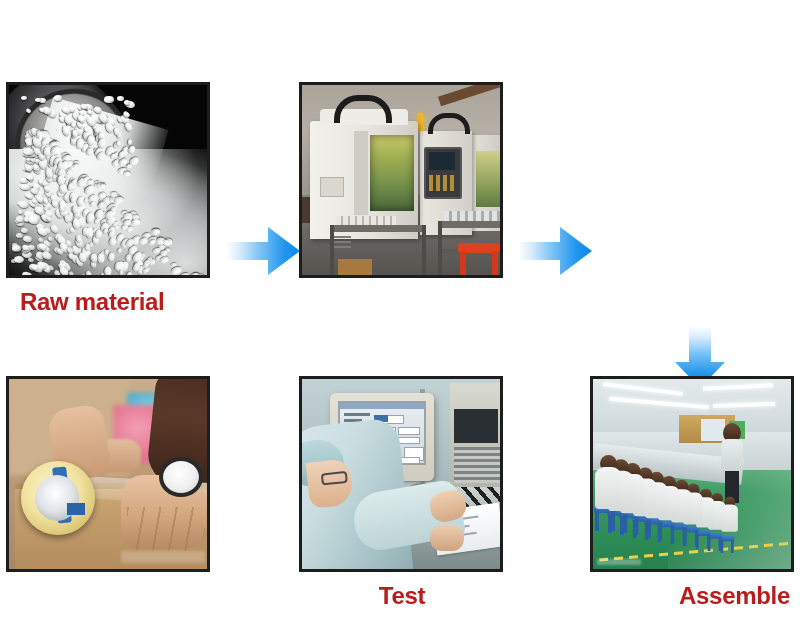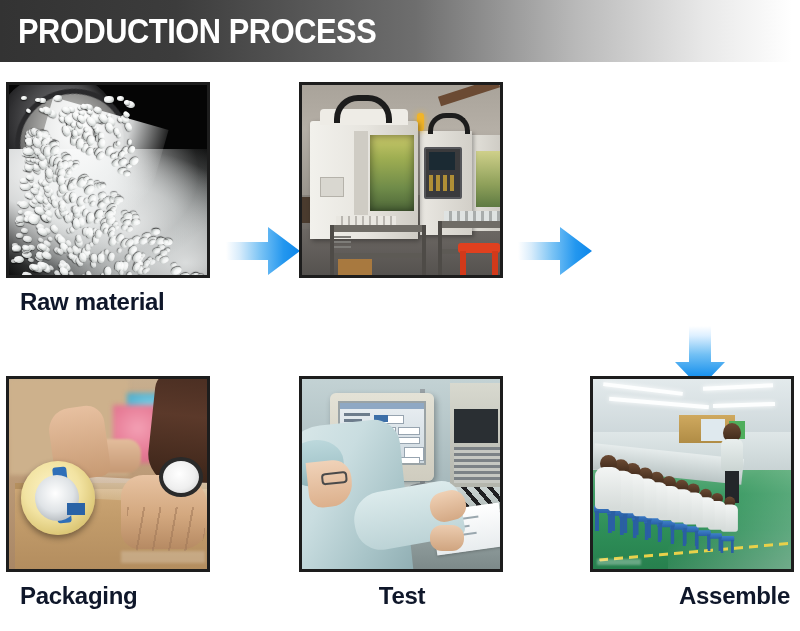--- a/index.html
+++ b/index.html
@@ -34,21 +34,21 @@
 
   .photo{
     position:absolute;left:0;top:6px;width:204px;height:196px;
     border:3px solid #1d1d1d;box-sizing:border-box;overflow:hidden;
     background:#cfcfcf;
   }
   .row-bottom .photo{top:8px;height:196px;}
 
   .caption{
     position:absolute;left:0;top:212px;width:100%;
-    font-size:24px;font-weight:700;color:#0f172a;
+    font-size:24px;font-weight:700;color:#b91c1c;
     letter-spacing:-0.3px;white-space:nowrap;
   }
   .row-bottom .caption{top:214px;}
   .cap-left{text-align:left;padding-left:14px;box-sizing:border-box;}
   .cap-center{text-align:center;}
   .cap-right{text-align:right;padding-right:6px;box-sizing:border-box;}
 
   
   .arrow{position:absolute;}
   .arrow-h{width:74px;height:54px;}
@@ -338,23 +338,20 @@
     background:linear-gradient(to bottom,#cfa95f,#b08c45);filter:blur(.6px);}
   .asm-panel{position:absolute;left:108px;top:40px;width:24px;height:22px;background:#dfe9ee;}
   .asm-green{position:absolute;left:136px;top:42px;width:16px;height:18px;background:#4fae5c;}
   .asm-wm{position:absolute;left:4px;bottom:4px;width:44px;height:6px;background:rgba(255,255,255,.3);filter:blur(1px);}
 </style>
 </head>
 <body>
 
 <div class="page">
 
-  <div class="header">
-    <div class="header-title">PRODUCTION PROCESS</div>
-  </div>
 
   <div class="row row-top">
 
     <div class="cell col0">
       <div class="photo p-raw">
         <div class="raw-drum"></div>
         <div class="raw-drum-lip"></div>
         <div class="raw-pile"></div>
         <div class="raw-stream"></div>
         <div class="pellets" id="pellets-raw">
@@ -971,21 +968,20 @@
         <div class="pack-hand-l"></div>
         <div class="pack-roll"></div>
         <div class="pack-disp-blue"></div>
         <div class="pack-roll-core"></div>
         <div class="pack-disp-blue2"></div>
         <div class="pack-hand-r"></div>
         <div class="pack-fingers"></div>
         <div class="pack-watch"></div>
         <div class="pack-wm"></div>
       </div>
-      <div class="caption cap-left">Packaging</div>
     </div>
 
     <div class="cell col1">
       <div class="photo p-test">
         <div class="test-wall"></div>
         <div class="test-desk"></div>
         <div class="test-rack">
           <div class="test-rack-dark"></div>
           <div class="test-rack-grid"></div>
         </div>

